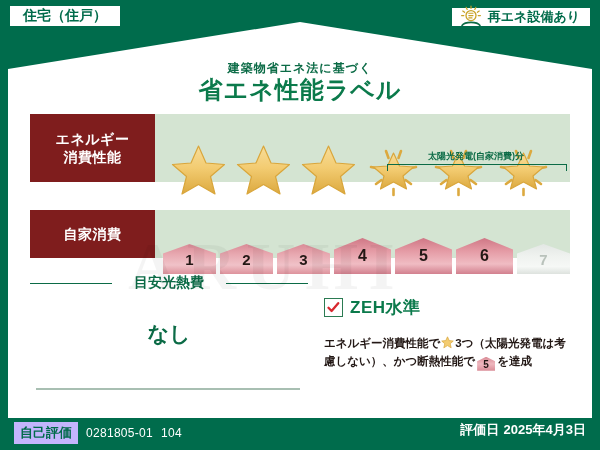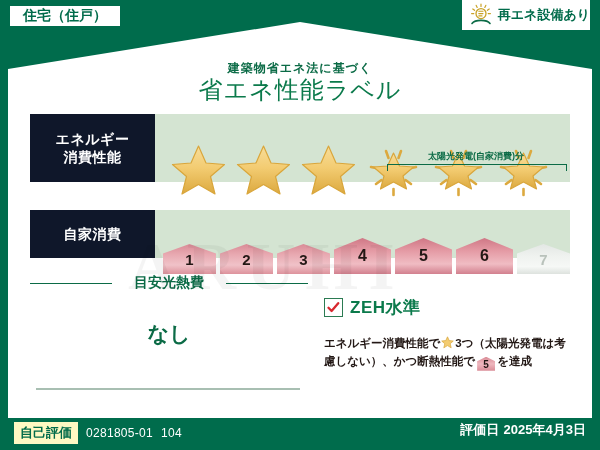--- a/index.html
+++ b/index.html
@@ -11,52 +11,52 @@
   }
   .label-root{position:relative;width:600px;height:450px;background:#006c4c;}
 
   
   .badge-tl{
     position:absolute;left:10px;top:6px;width:110px;height:20px;
     background:#ffffff;display:flex;align-items:center;justify-content:center;
     color:#006b4a;font-size:14px;font-weight:bold;letter-spacing:0px;z-index:6;
   }
   .badge-tr{
-    position:absolute;right:10px;top:0;height:30px;
+    position:absolute;right:10px;top:8px;height:18px;
     background:#ffffff;display:flex;align-items:center;gap:4px;
-    padding:0 0 0 6px;z-index:6;
+    padding:0 10px 0 6px;z-index:6;
   }
   .badge-tr .txt{color:#006b4a;font-size:13px;font-weight:bold;}
   .sun-ico{width:26px;height:24px;display:block;}
 
   
   .card{
     position:absolute;left:8px;top:22px;width:584px;height:396px;
     background:#ffffff;
     clip-path:polygon(0 47px, 50% 0, 100% 47px, 100% 100%, 0 100%);
     z-index:2;
   }
   .title-sub{
     position:absolute;top:38px;left:0;width:584px;text-align:center;
     font-size:12px;font-weight:bold;color:#0b6b46;letter-spacing:1px;
   }
   .title-main{
     position:absolute;top:52px;left:0;width:584px;text-align:center;
-    font-size:24px;font-weight:normal;color:#0b7a4b;letter-spacing:1px;
+    font-size:24px;font-weight:bold;color:#0b7a4b;letter-spacing:1px;
   }
 
   
   .panel{
     position:absolute;left:22px;width:540px;height:68px;
     background:#d4e4d2;display:flex;align-items:stretch;
   }
   .panel.energy{top:92px;}
   .panel.insul{top:188px;height:48px;}
   .panel-label{
-    width:125px;background:#0f172a;color:#fff;
+    width:125px;background:#7f1d1d;color:#fff;
     display:flex;flex-direction:column;align-items:center;justify-content:center;
     font-size:14px;font-weight:bold;line-height:1.3;letter-spacing:.5px;
   }
   .panel-body{flex:1;position:relative;display:flex;align-items:center;margin-top:36px;}
 
   
   .stars{display:flex;align-items:center;gap:2px;padding-left:12px;margin-top:6px;}
   .star-wrap{position:relative;width:63px;height:56px;display:block;}
   .solar-bracket{
     position:absolute;left:228px;top:2px;width:186px;height:18px;
@@ -125,21 +125,21 @@
     position:absolute;inset:0;
     clip-path:polygon(50% 0,100% 32%,100% 100%,0 100%,0 32%);
     background:linear-gradient(180deg,#d98b96 0%,#efb8bf 50%,#d98b96 100%);
   }
   .mini-house .num{position:relative;z-index:2;}
 
   
   .footer{position:absolute;left:0;bottom:0;width:600px;height:32px;z-index:5;}
   .foot-left{position:absolute;left:14px;top:4px;display:flex;align-items:center;gap:8px;}
   .self-badge{
-    background:#fef9c3;color:#006b4a;font-size:13px;font-weight:bold;
+    background:#c4b5fd;color:#006b4a;font-size:13px;font-weight:bold;
     padding:2px 6px;
   }
   .foot-code{color:#ffffff;font-size:12px;letter-spacing:.3px;}
   .foot-right{position:absolute;right:14px;top:2px;text-align:center;}
   .eval-date{color:#ffffff;font-size:13px;font-weight:bold;}
   .eval-id{color:#cfe3d8;font-size:9px;margin-top:2px;letter-spacing:.2px;}
 
   
   .wm{
     position:absolute;left:120px;top:205px;font-size:68px;font-weight:bold;

